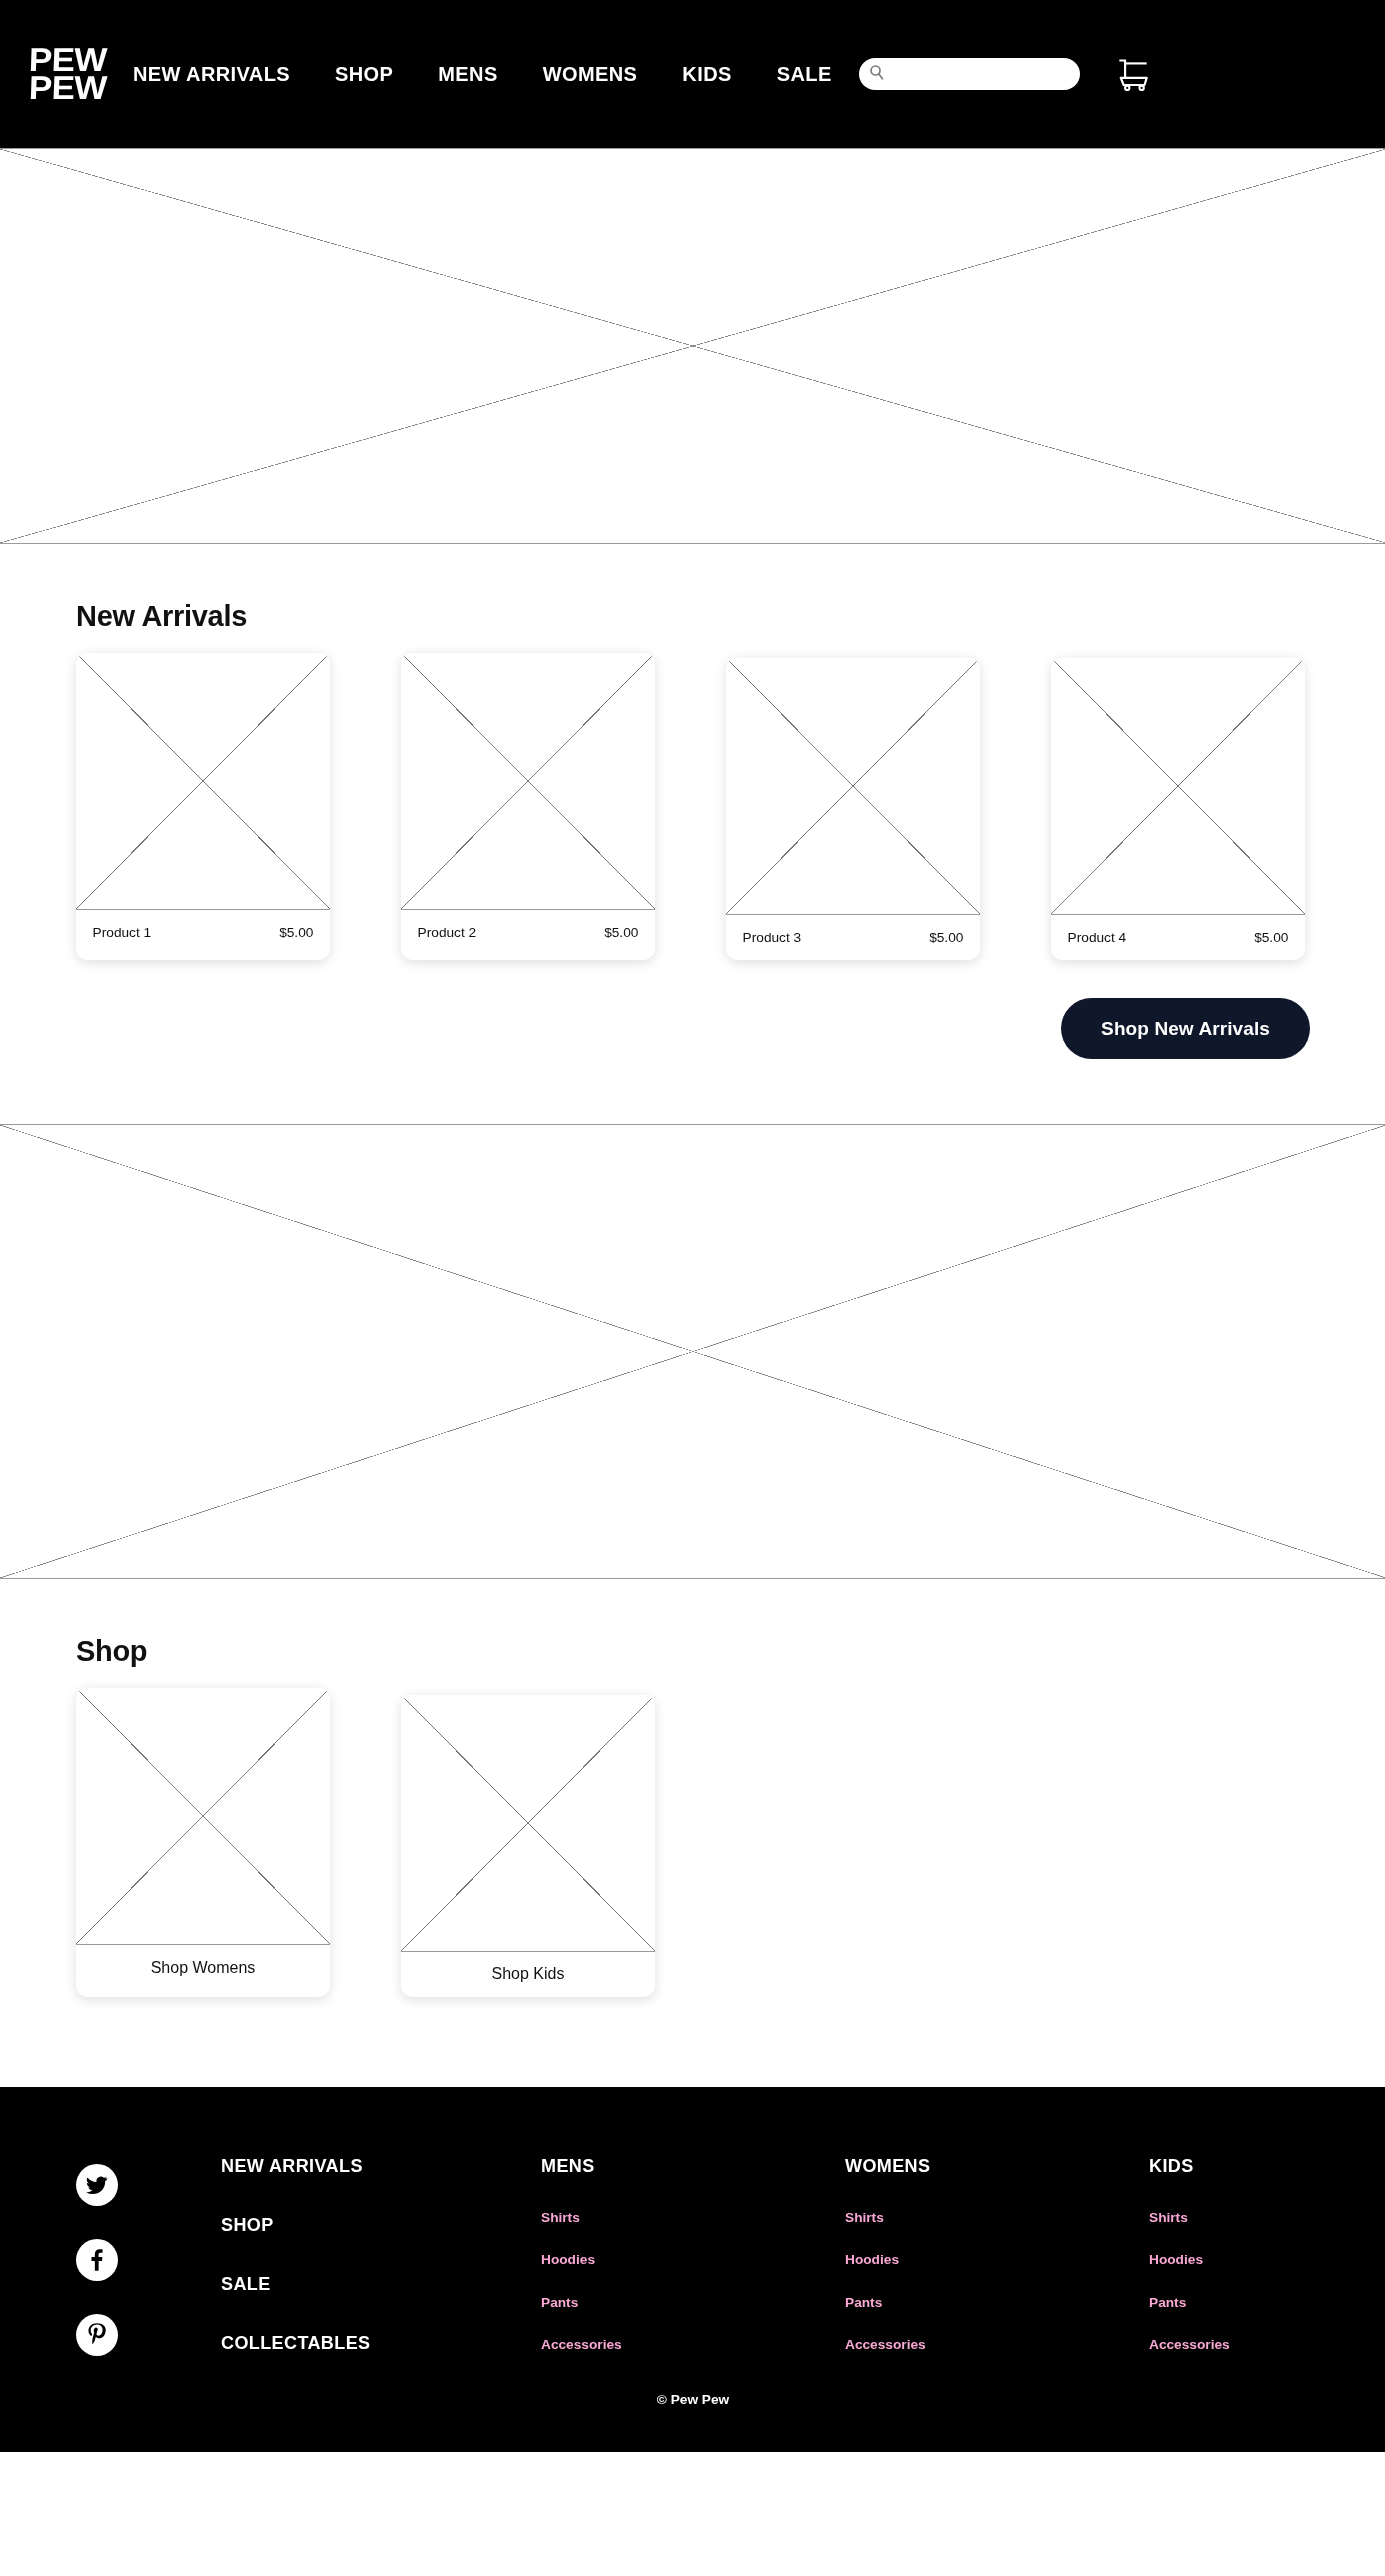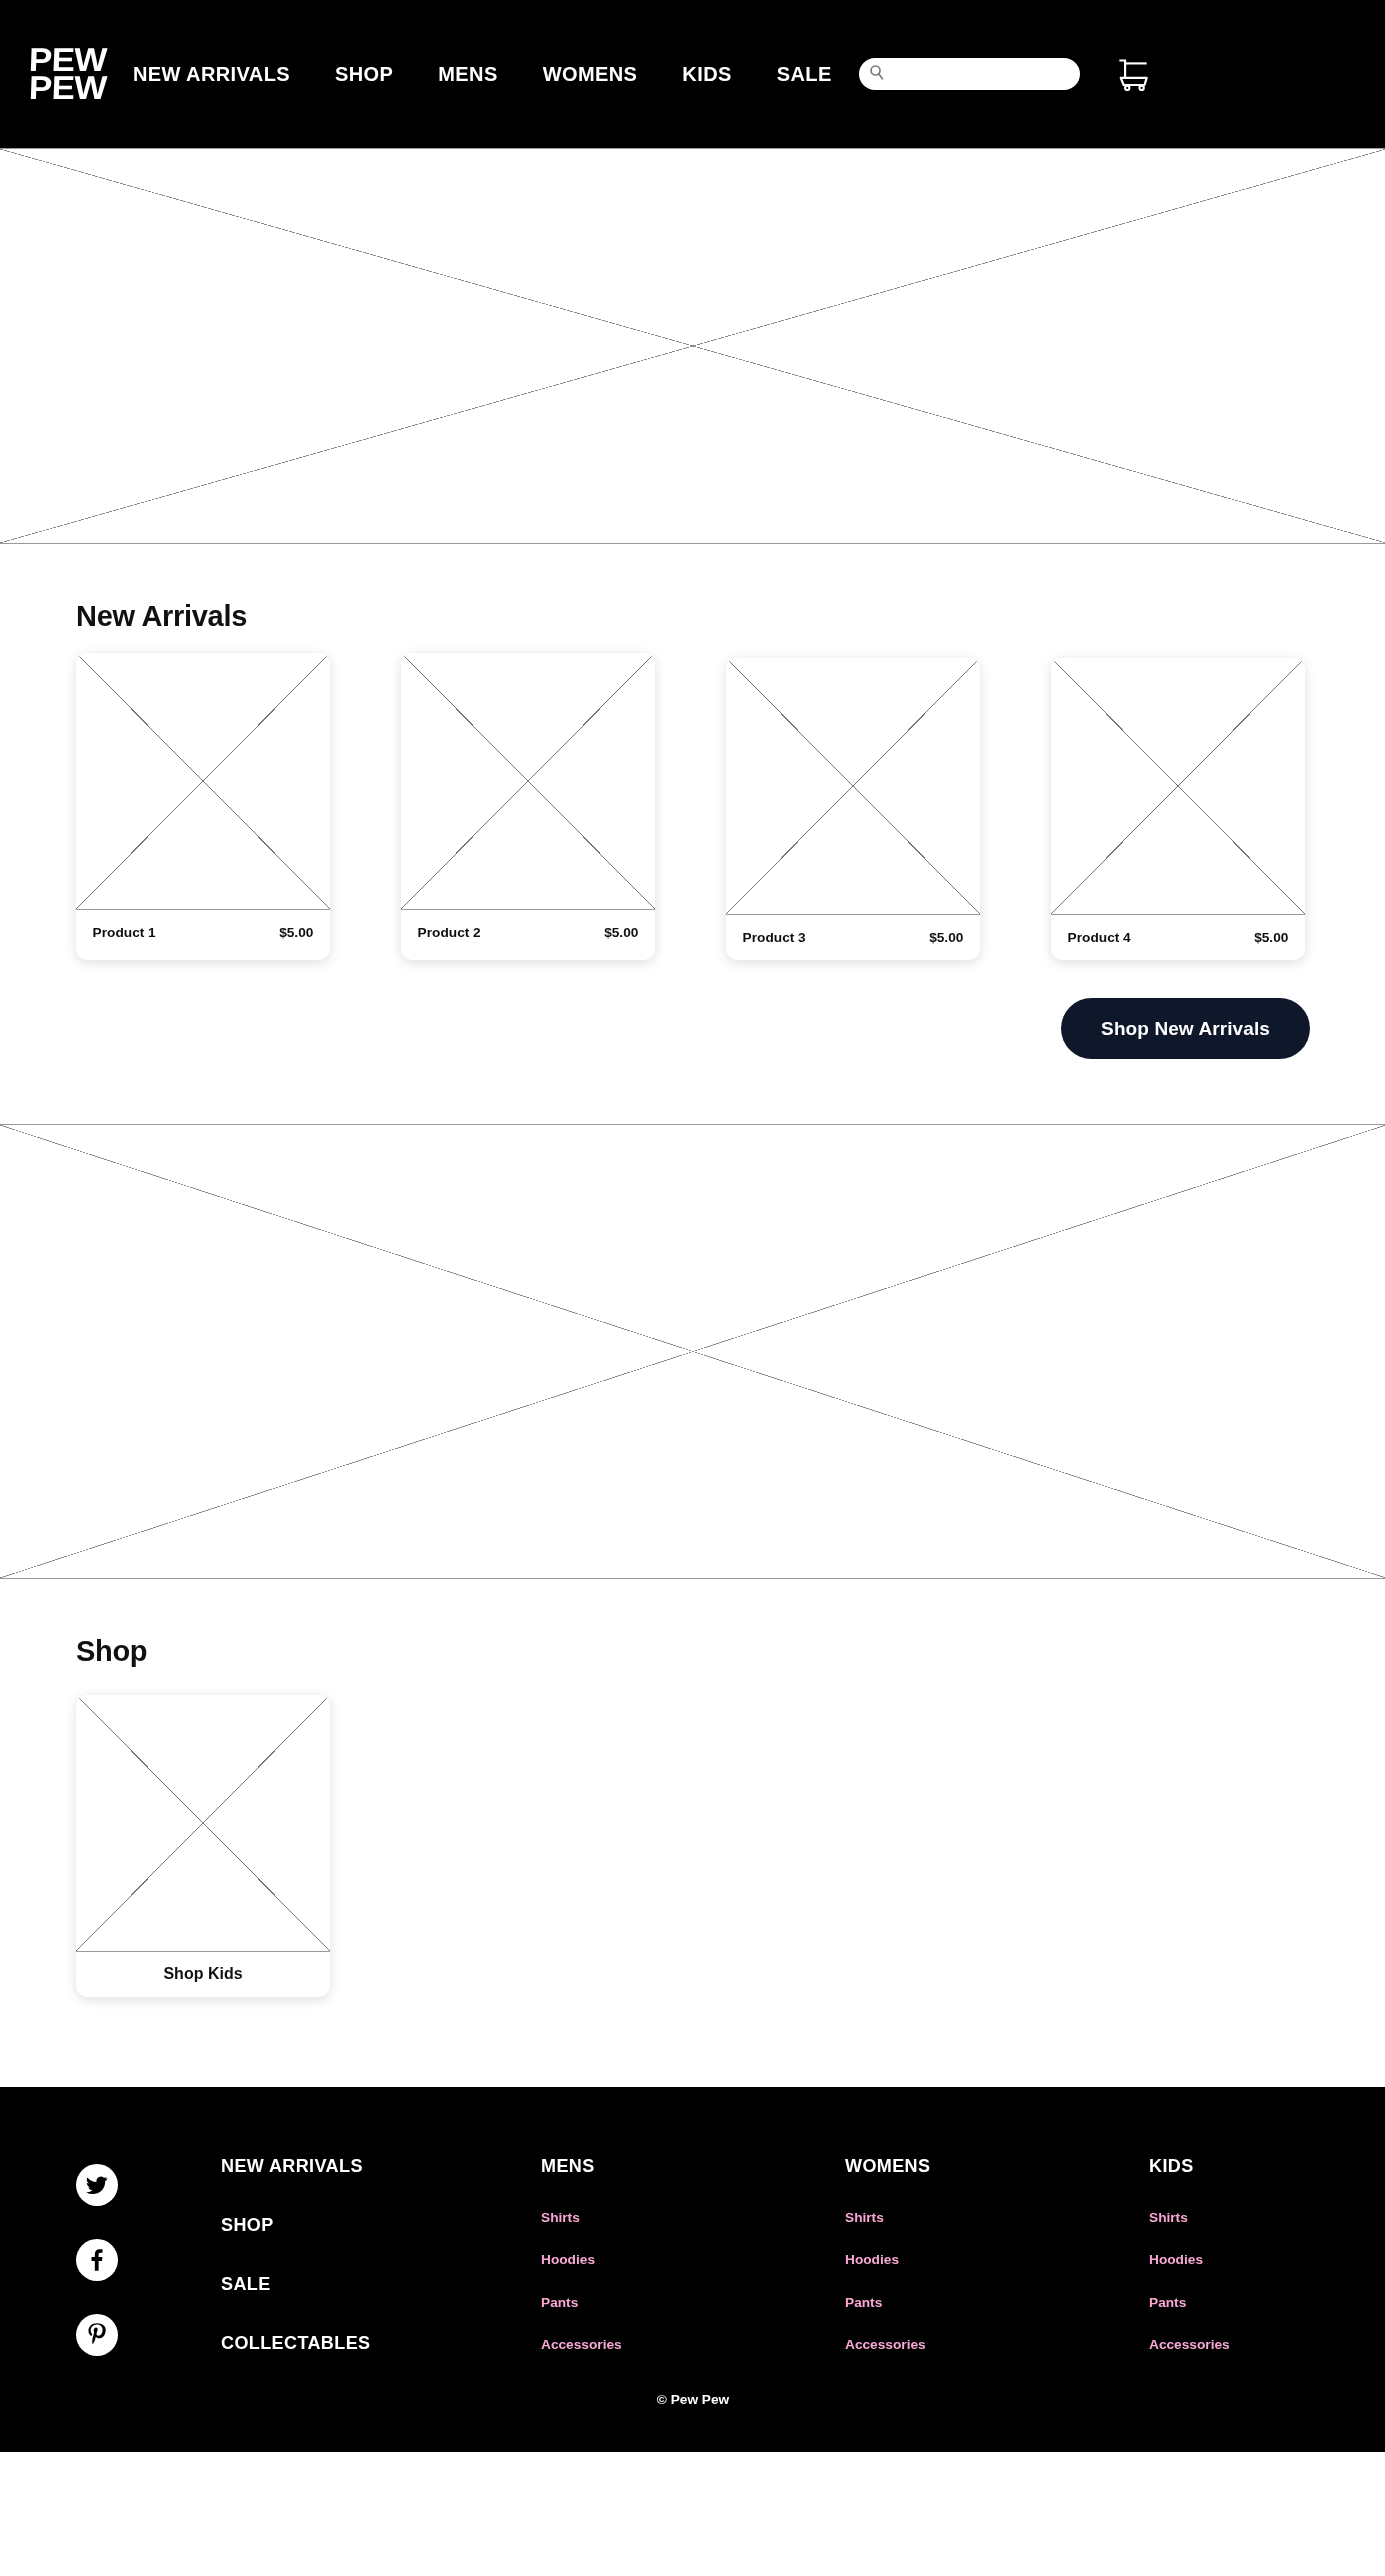--- a/index.html
+++ b/index.html
@@ -168,21 +168,21 @@
   .card-meta {
     height: 45px;
     display: flex;
     align-items: center;
     justify-content: space-between;
     padding: 0 16.6px;
   }
   .card-meta .name,
   .card-meta .price {
     font-size: 13.7px;
-    font-weight: 700;
+    font-weight: 400;
     color: #111111;
     text-align: right;
   }
   .card-meta.centered { justify-content: center; }
   .card-meta.centered .name { font-size: 16px; }
 
   
   .cta-row {
     display: flex;
     justify-content: flex-end;
@@ -353,20 +353,26 @@
 </div>
 <div class="spacer-after-cta"></div>
 
 <div class="banner" id="secondary-banner"></div>
 
 <section class="section">
   <h2 class="section-title">Shop</h2>
 
   <div class="card-row">
 
+    <div class="card">
+      <div class="card-img"></div>
+      <div class="card-meta centered">
+        <span class="name">Shop Womens</span>
+      </div>
+    </div>
 
     <div class="card shift2">
       <div class="card-img"></div>
       <div class="card-meta centered">
         <span class="name">Shop Kids</span>
       </div>
     </div>
 
   </div>
 </section>

